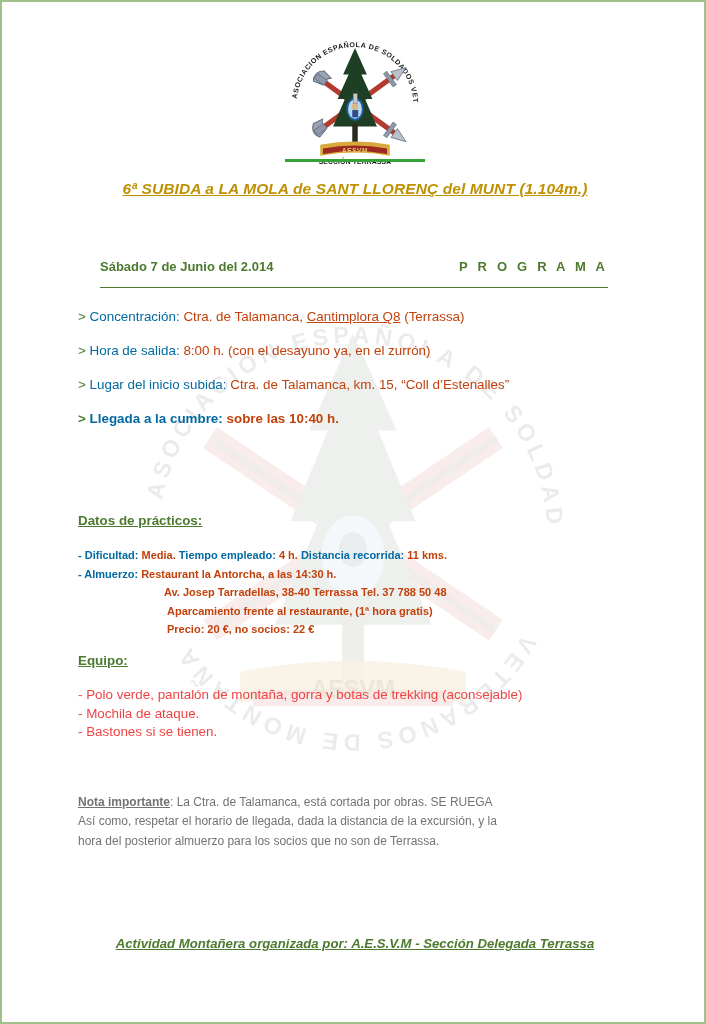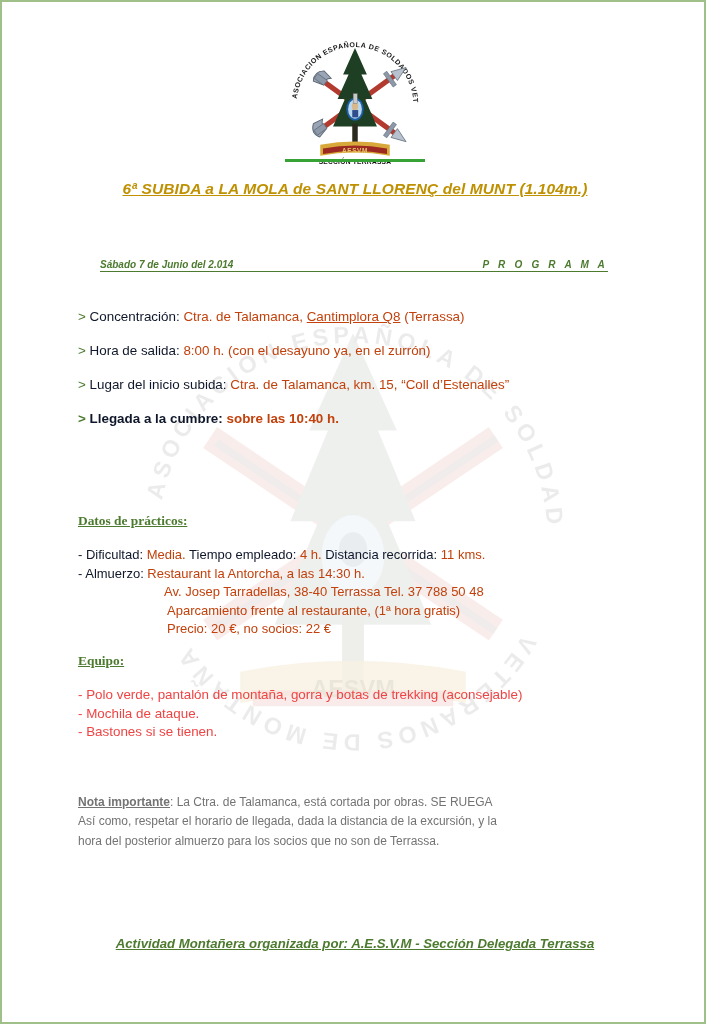--- a/index.html
+++ b/index.html
@@ -76,63 +76,62 @@
   }
 
   
   .daterow {
     position: absolute;
     left: 98px;
     top: 257px;
     width: 508px;
     color: #4c7a2f;
     font-weight: bold;
-    font-size: 10px;
+    font-size: 13px;
     display: flex;
     justify-content: space-between;
     align-items: baseline;
     border-bottom: 1.4px solid #4c7a2f;
-    padding-bottom: 1px;
-    font-style: italic;
+    padding-bottom: 13px;
   }
   .daterow .programa { letter-spacing: 3.2px; }
 
   
   .bullets {
     position: absolute;
     left: 76px;
     top: 307px;
     width: 600px;
     font-size: 13.4px;
     color: #4c7a2f;
   }
   .bullets .row { margin-bottom: 19px; white-space: nowrap; }
   .bullets .row:last-child { margin-bottom: 0; font-weight: bold; }
   .red { color: #c2410c; }
-  .grn { color: #0f172a; }
+  .grn { color: #0369a1; }
   .u { text-decoration: underline; }
 
   
   .sec-head {
     color: #4c7a2f;
     font-weight: bold;
     font-size: 13.4px;
     text-decoration: underline;
-    font-family: Liberation Serif, serif;
   }
   #datos-head { position: absolute; left: 76px; top: 511px; }
   #equipo-head { position: absolute; left: 76px; top: 651px; }
 
   .datos-block {
     position: absolute;
     left: 76px;
     top: 544px;
-    font-size: 13px;
+    font-size: 11px;
     color: #4c7a2f;
     line-height: 18.6px;
+    font-weight: bold;
   }
   .datos-block .indent { padding-left: 86px; }
   .datos-block .indent2 { padding-left: 89px; }
 
   .equipo-block {
     position: absolute;
     left: 76px;
     top: 684px;
     font-size: 13.4px;
     color: #ef4444;

